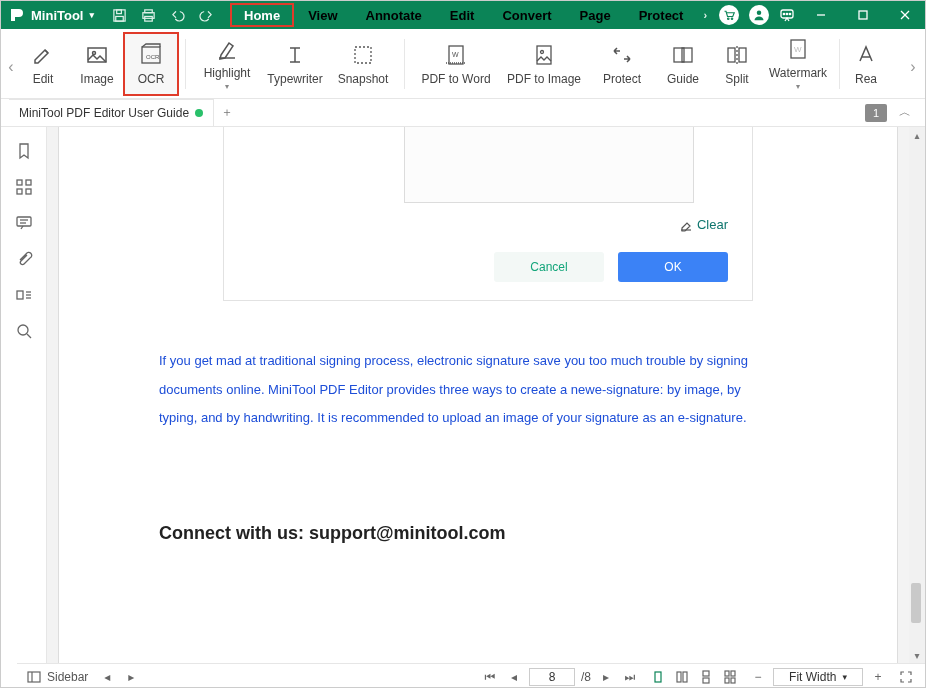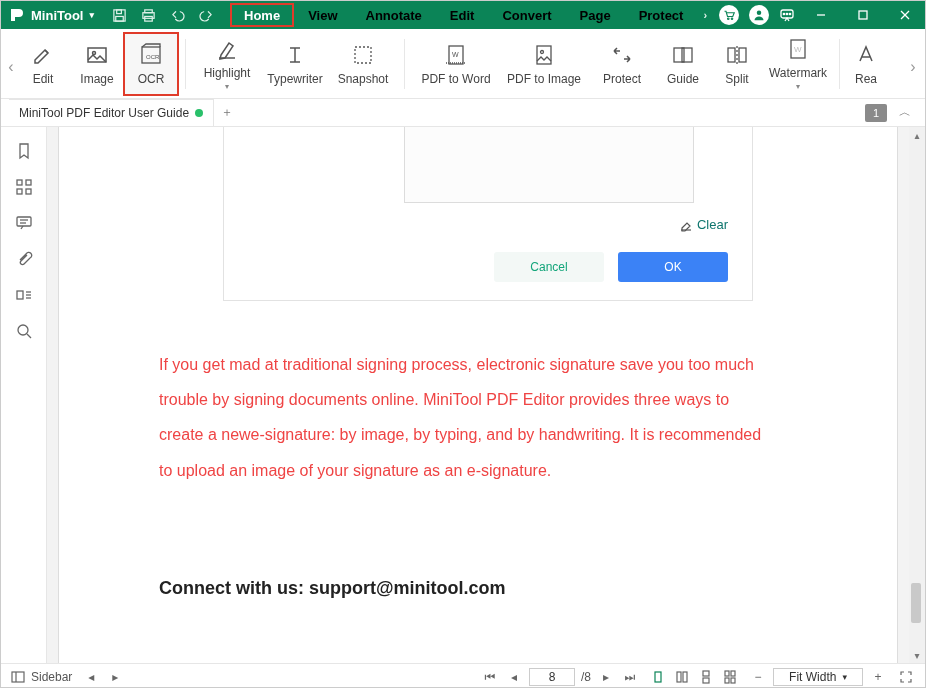--- a/index.html
+++ b/index.html
@@ -53,25 +53,25 @@
 
     
     .dialog-frag { margin: 0 auto; width: 530px; border:1px solid #e2e2e2; border-top:none; background:#fff; padding-bottom: 18px; margin-left: 164px; }
     .sig-box { margin: 0 auto; width: 290px; height: 76px; border:1px solid #dcdcdc; border-top:none; background:#fcfcfc; margin-bottom: 10px; margin-left: 180px; }
     .clear-row { display:flex; justify-content:flex-end; padding: 4px 24px 10px; color:#0f766e; font-size:13px; align-items:center; gap:4px; }
     .dlg-btns { display:flex; justify-content:flex-end; gap:14px; padding: 10px 24px 0; }
     .btn { width:110px; height:30px; border:none; border-radius:3px; font-size:12px; cursor:pointer; }
     .btn.cancel { background:#f3f8f6; color:#13a57a; }
     .btn.ok { background:#3b82f6; color:#fff; }
 
-    .body-text { padding: 46px 120px 0 100px; color:#ef4444; font-size:16px; line-height: 2.2; }
+    .body-text { padding: 46px 120px 0 100px; color:#1d4ed8; font-size:13px; line-height: 2.2; }
     .contact-head { padding: 90px 120px 0 100px; font-weight:700; font-size:18px; color:#222; }
 
     
-    .statusbar { height: 26px; border-top:1px solid #e6e6e6; background:#fff; display:flex; align-items:center; font-size:12px; color:#555; padding: 0 10px; gap:10px; }
+    .statusbar { height: 26px; border-top:1px solid #e6e6e6; background:#fff; display:flex; align-items:center; font-size:12px; color:#555; padding: 0 10px; gap:10px;margin-left:16px; }
     .statusbar .seg { display:flex; align-items:center; gap:6px; }
     .statusbar .spacer { flex:1; }
     .page-input { width: 46px; height: 18px; border:1px solid #ccc; text-align:center; font-size:12px; color:#333; background:#fff; }
     .viewbtn { width:18px; height:18px; display:flex; align-items:center; justify-content:center; color:#666; }
     .viewbtn.active { color:#0b8457; }
     .zoom-sel { width: 90px; height:18px; border:1px solid #ccc; display:flex; align-items:center; justify-content:center; gap:6px; font-size:12px; color:#333; background:#fff; }
 
     svg { display:block; }
   </style>
 </head>

